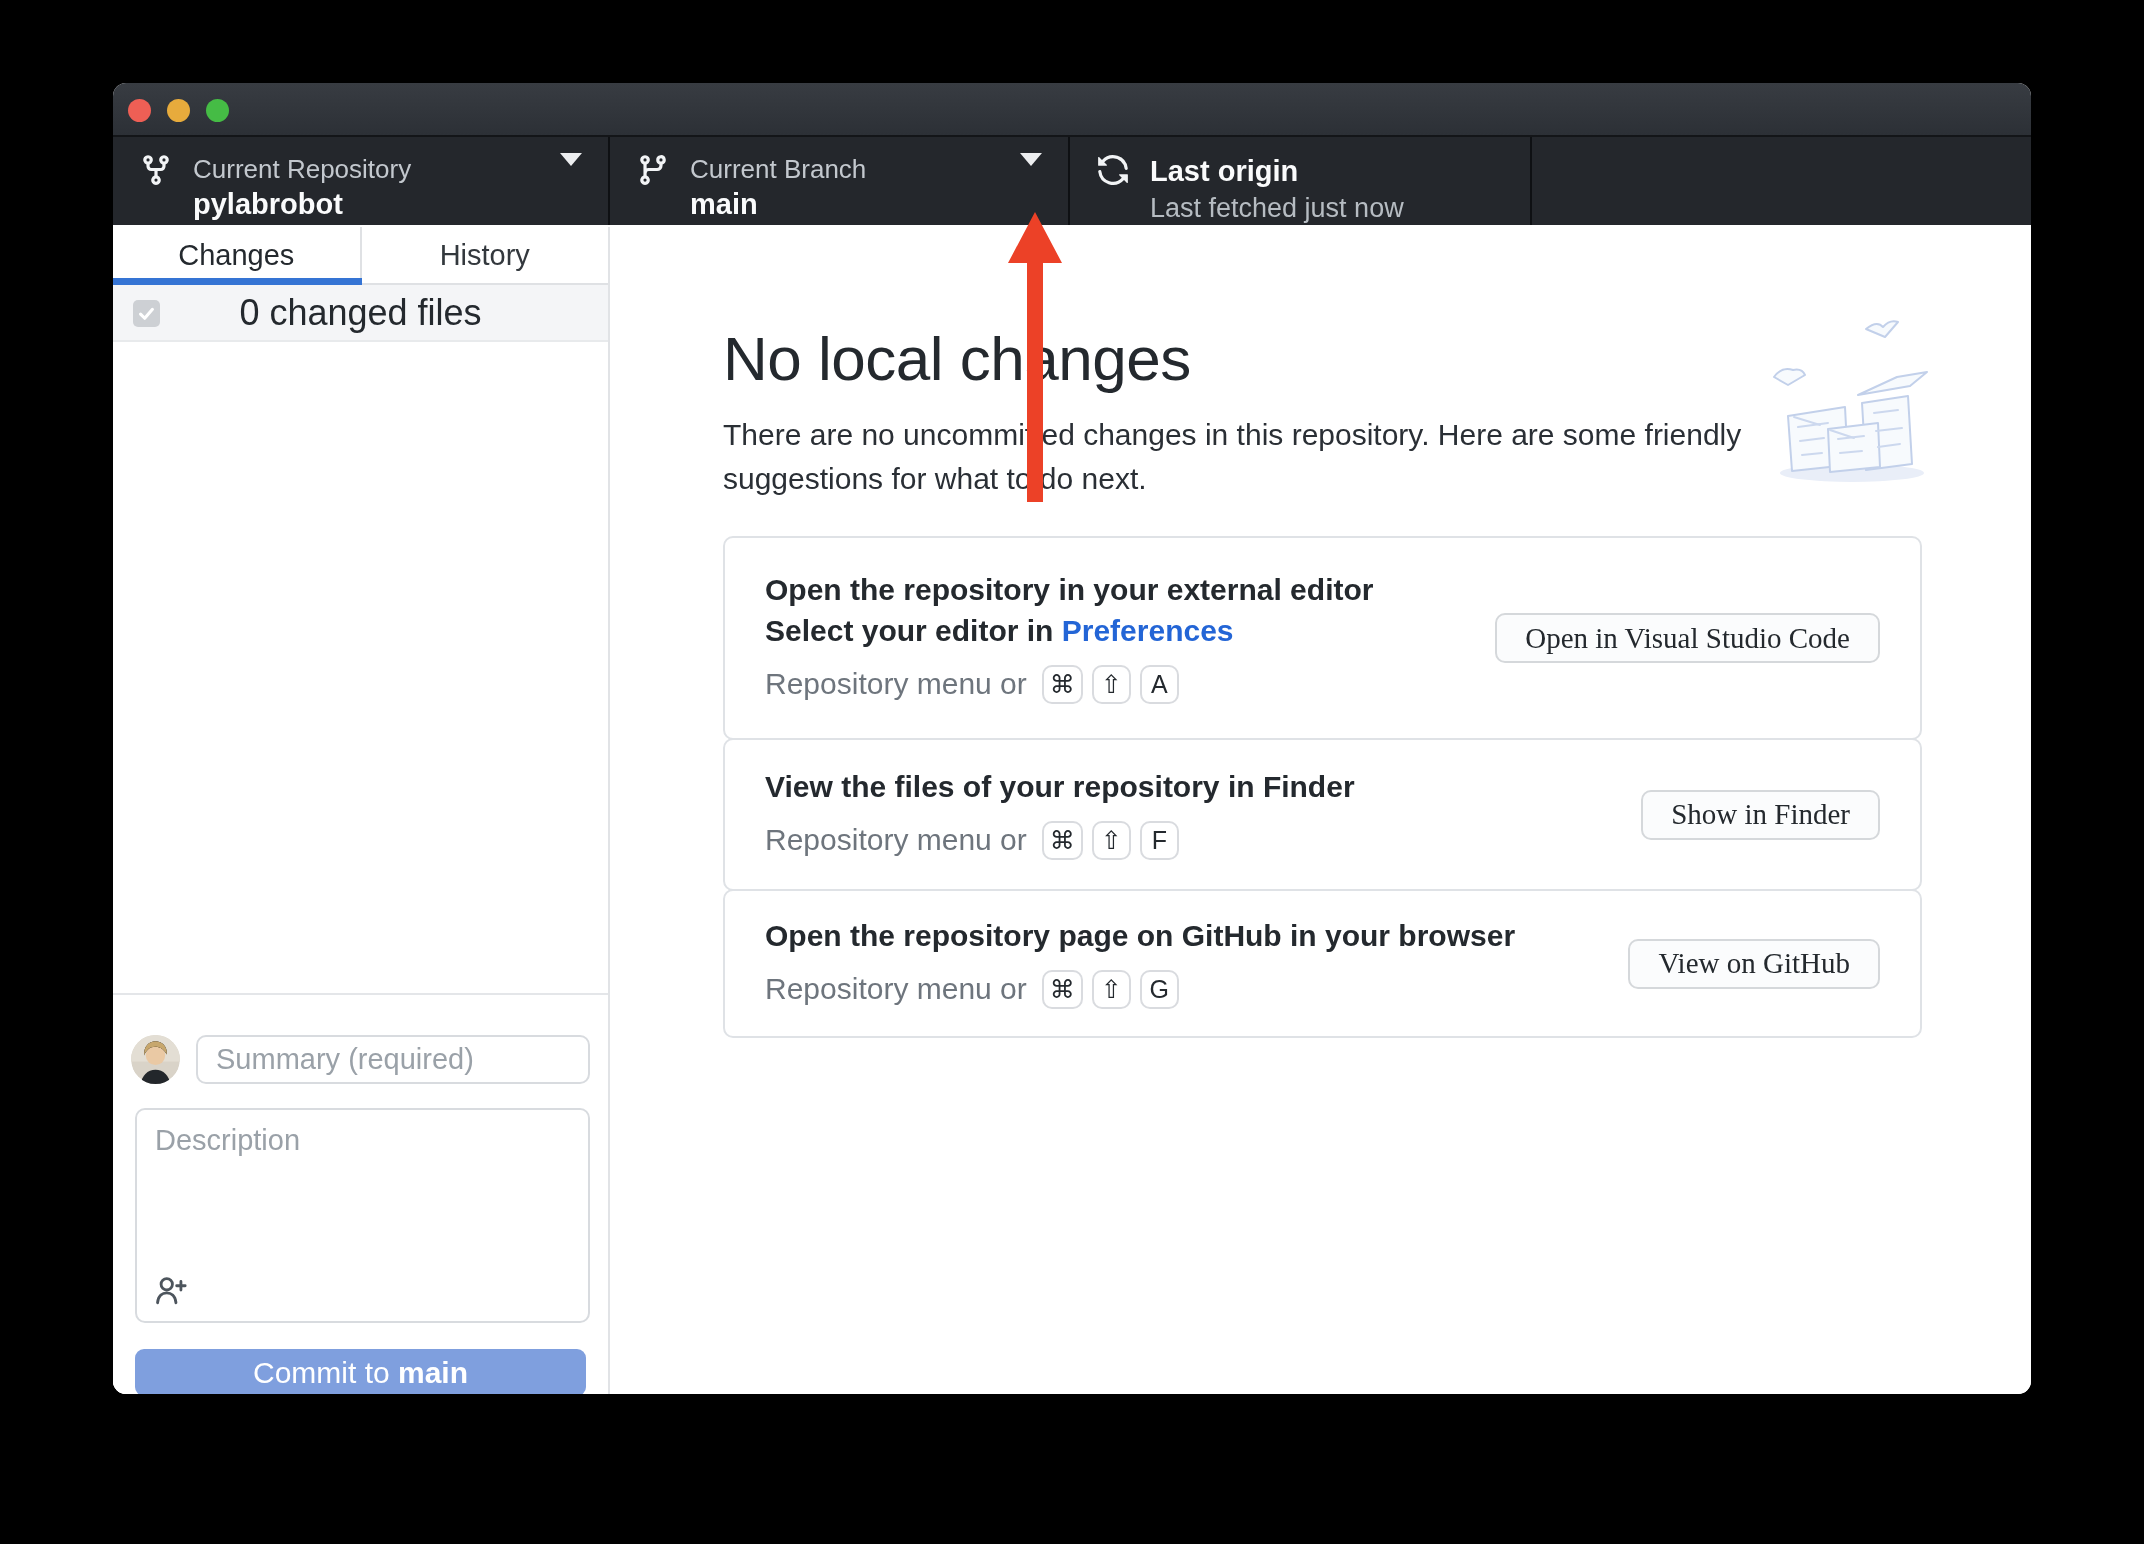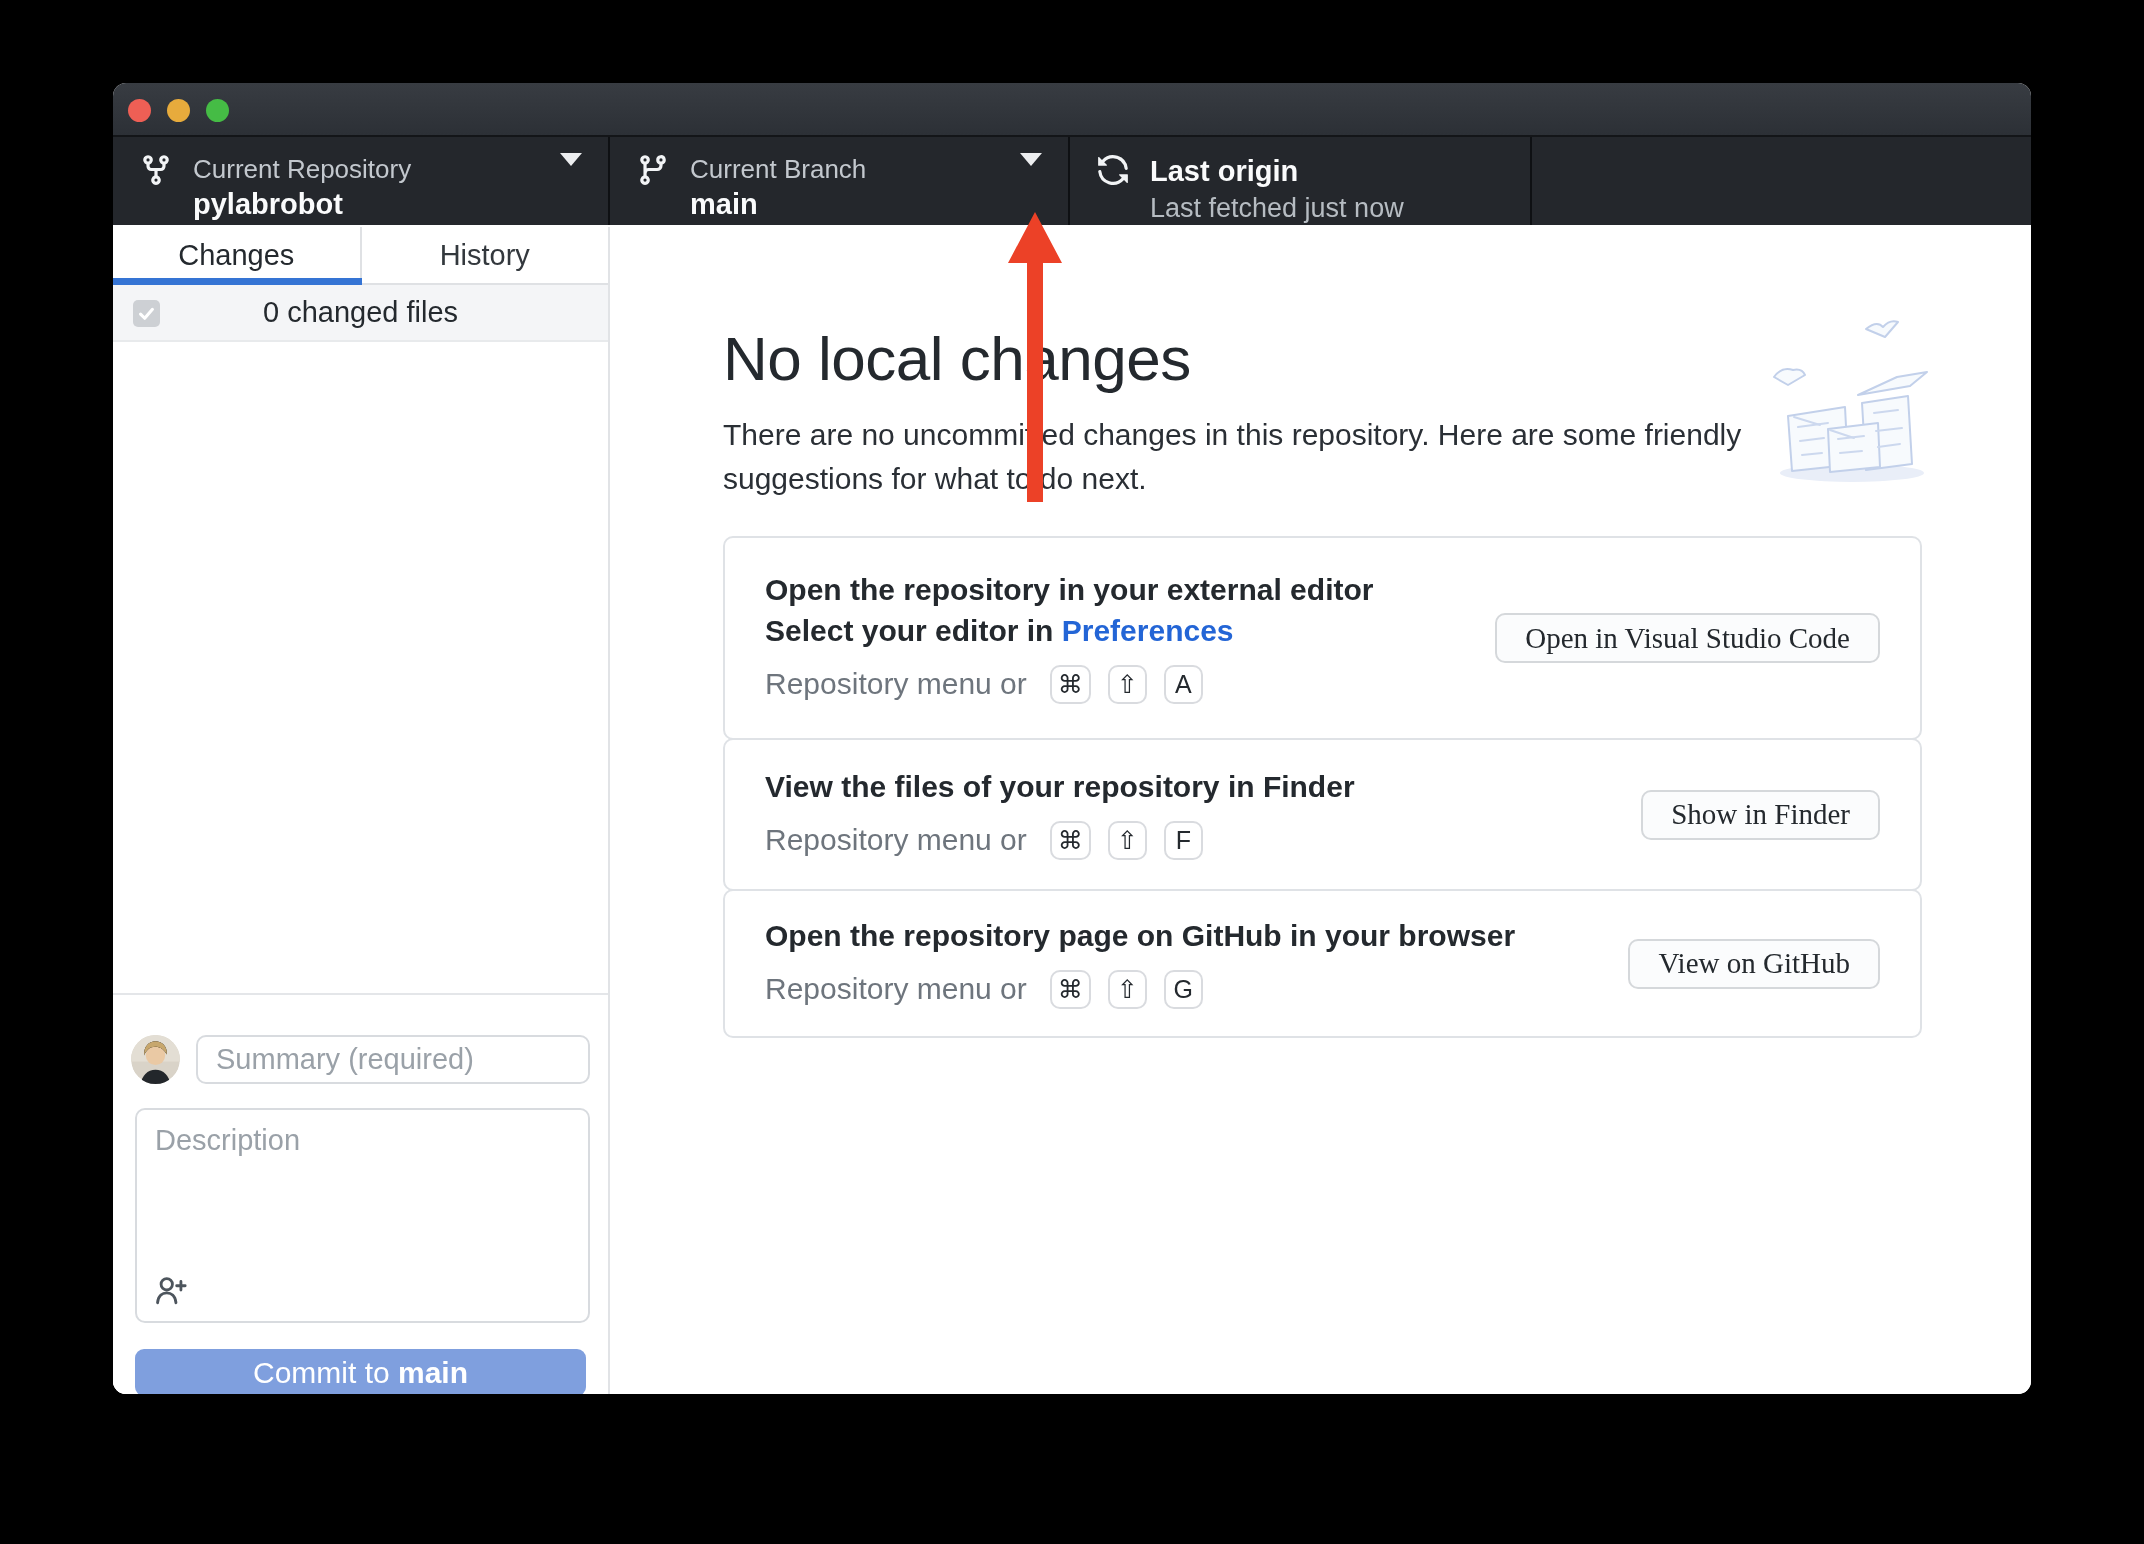--- a/index.html
+++ b/index.html
@@ -43,21 +43,21 @@
   .tabs { position:relative; display:flex; height:58px; }
   .tab { flex:1; display:flex; align-items:center; justify-content:center;
     font-size:29px; color:#24292e; border-bottom:2px solid #dfe1e4; cursor:pointer; background:#fff; }
   .tab.history { border-left:2px solid #dfe1e4; color:#33383d; }
   .tab-underline { position:absolute; left:0; bottom:0; width:249px; height:7px;
     background:#3574d4; }
   .files-row { position:relative; display:flex; align-items:center; justify-content:center;
     height:57px; background:#f4f5f7; border-bottom:2px solid #e8eaec; }
   .checkbox { position:absolute; left:20px; top:15px; width:27px; height:27px;
     background:#cdd0d4; border-radius:5px; display:flex; align-items:center; justify-content:center; }
-  .files-label { font-size:29px; color:#24292e; }
+  .files-label { font-size:36px; color:#24292e; }
 
   
   .commit-form { position:absolute; left:0; bottom:0; width:100%; height:401px;
     border-top:2px solid #e4e6e9; background:#fff; padding:40px 18px 0 18px; }
   .cf-row { display:flex; align-items:center; }
   .avatar { width:49px; height:49px; border-radius:50%; overflow:hidden; flex:0 0 auto; }
   .summary-input { margin-left:16px; flex:1; height:49px; border:2px solid #d8dbdf;
     border-radius:10px; font-size:29px; padding:0 18px; color:#24292e; outline:none;
     font-family:"Liberation Sans","DejaVu Sans",sans-serif; min-width:0; }
   .summary-input::placeholder { color:#9aa1a8; }
@@ -83,21 +83,21 @@
   .cards { position:absolute; left:111px; top:309px; width:1199px; }
   .card { display:flex; align-items:center; justify-content:space-between;
     border:2px solid #dfe2e6; border-radius:10px; background:#fff;
     padding:0 40px; margin-top:-2px; }
   .card:first-child { margin-top:0; }
   .card-1 { height:204px; } .card-2 { height:153px; } .card-3 { height:149px; }
   .card-text { display:flex; flex-direction:column; justify-content:center; gap:7px; }
   .card-title { font-size:30px; font-weight:bold; color:#24292e; }
   .card-subtitle { font-size:30px; color:#24292e;font-weight:bold; }
   .link { color:#2365d6; cursor:pointer; text-decoration:none; }
-  .kbd-row { display:flex; align-items:center; gap:17px; margin-top:10px; }
+  .kbd-row { display:flex; align-items:center; gap:9px; margin-top:10px; }
   .kbd-prefix { font-size:30px; color:#6e757d; margin-right:6px; }
   .kbd { display:inline-flex; align-items:center; justify-content:center;
     min-width:39px; height:39px; border:2px solid #d9dbdf; border-radius:10px;
     background:#fff; font-size:25px; color:#24292e; padding:0 6px; }
   .card-btn { height:50px; padding:0 28px; border:2px solid #d5d8db; border-radius:10px;
     background:#fbfcfd; font-size:29px; color:#24292e; cursor:pointer; white-space:nowrap;
     font-family:Liberation Serif, serif; }
   .illustration { position:absolute; left:1158px; top:88px; }
 
   

